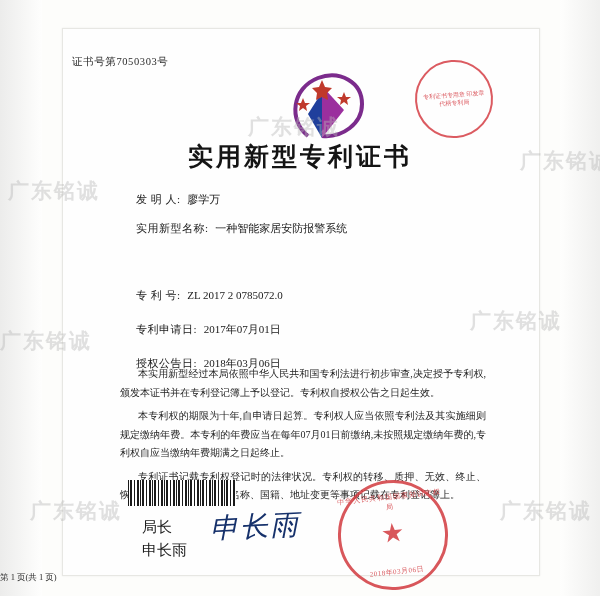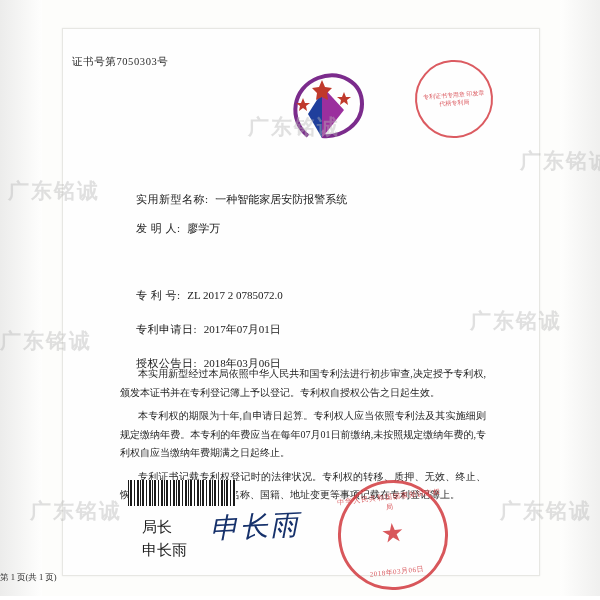--- a/index.html
+++ b/index.html
@@ -242,29 +242,30 @@
       <path d="M44 18 l3 7 7 1 -5 5 1 7 -6 -3 -6 3 1 -7 -5 -5 7 -1z" fill="#c0392b"></path>
       <path d="M25 36 l2 5 5 0 -4 3 1 5 -4 -3 -4 3 1 -5 -4 -3 5 0z" fill="#c0392b"></path>
       <path d="M66 30 l2 5 5 0 -4 3 1 5 -4 -3 -4 3 1 -5 -4 -3 5 0z" fill="#c0392b"></path>
     </svg>
   </div>
 
   <div class="top-seal">
     <span>专利证书专用章 印发章 代柄专利局</span>
   </div>
 
+  <div class="title">实用新型专利证书</div>
 
   <div class="fields">
+    <div class="field">
+      <span class="lbl">发 明 人:</span>
+      <span class="val">廖学万</span>
+    </div>
     <div class="field">
       <span class="lbl">实用新型名称:</span>
       <span class="val">一种智能家居安防报警系统</span>
-    </div>
-    <div class="field">
-      <span class="lbl">发 明 人:</span>
-      <span class="val">廖学万</span>
     </div>
   </div>
 
   <div class="fields2">
     <div class="field">
       <span class="lbl">专 利 号:</span>
       <span class="val">ZL 2017 2 0785072.0</span>
     </div>
     <div class="field">
       <span class="lbl">专利申请日:</span>

